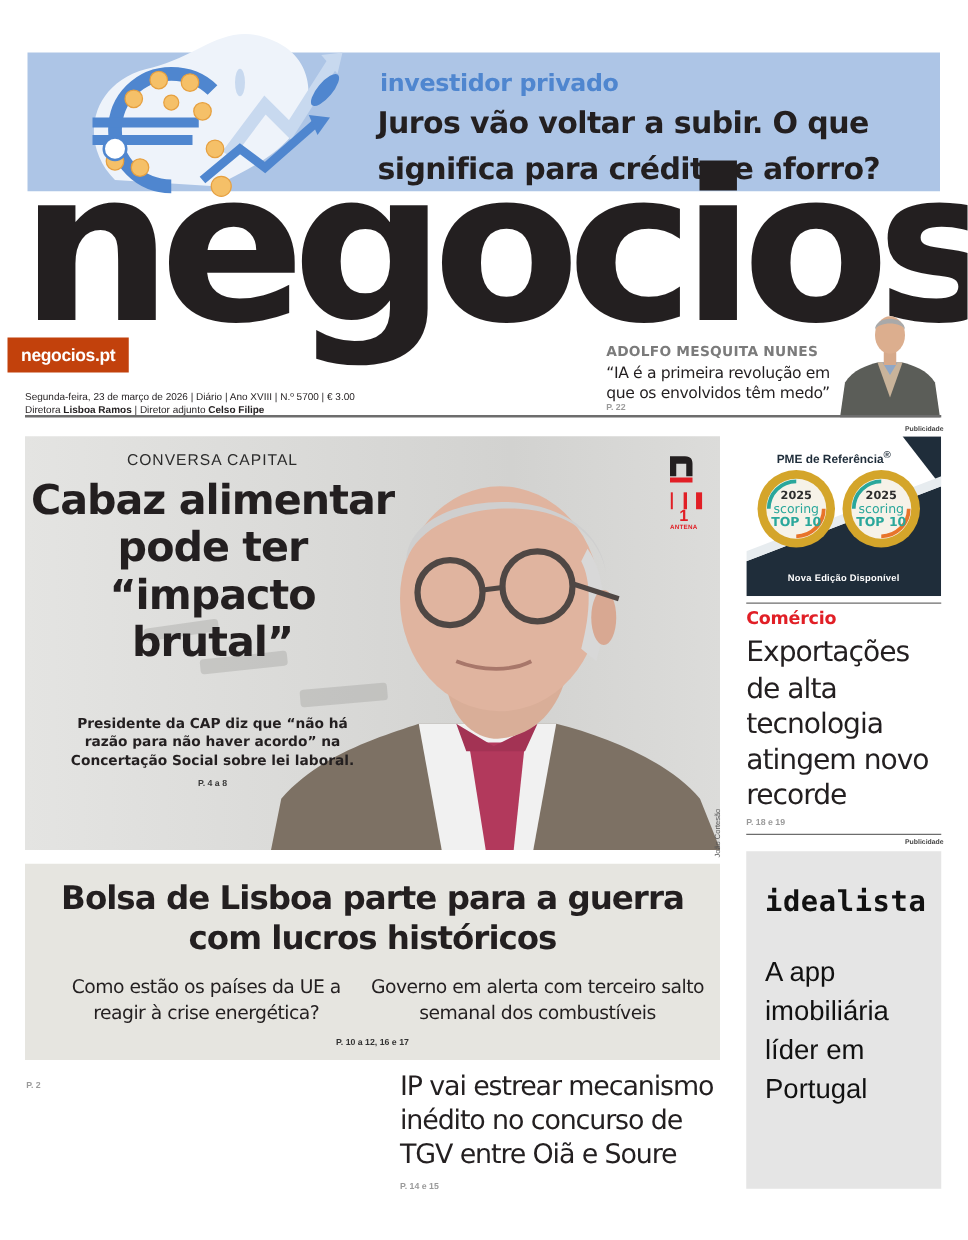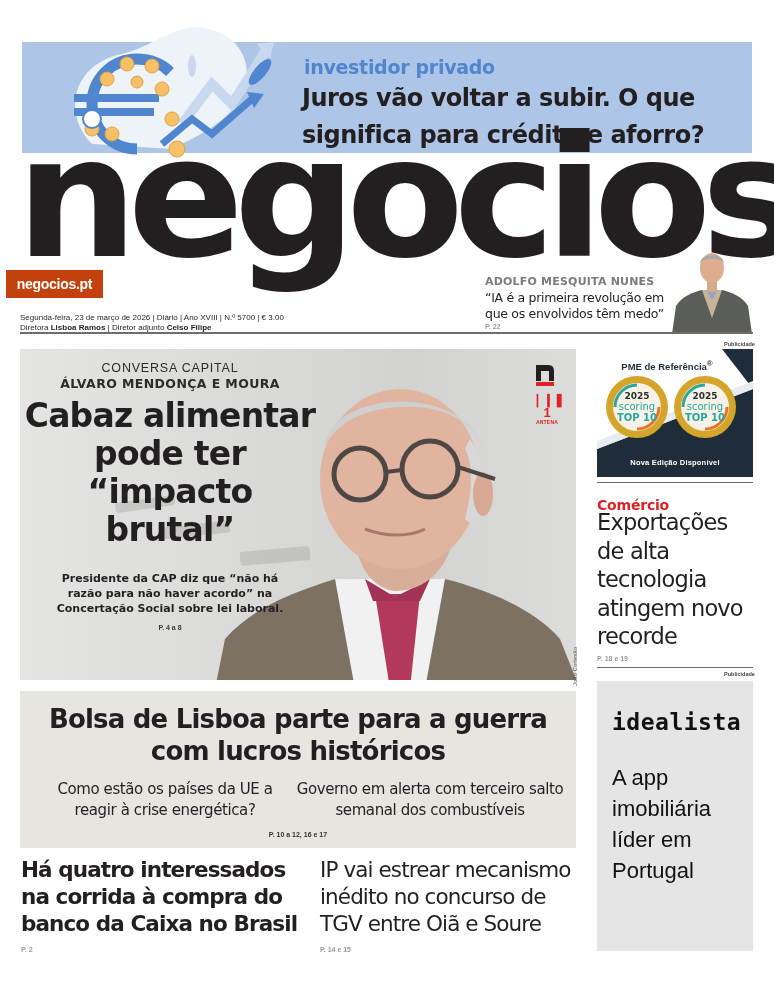--- a/index.html
+++ b/index.html
@@ -46,21 +46,21 @@
 
     
     .pub-label { position: absolute; font-size: 5.5px; font-weight: bold; color: #444; }
     .ad-pme { position: absolute; left: 597px; top: 349px; width: 156px; height: 128px; overflow: hidden; background: #ffffff; }
     .ad-pme-dark { position: absolute; left: 0; top: 0; width: 156px; height: 128px; }
     .ad-pme-title { position: absolute; left: 0; top: 10px; width: 140px; text-align: center; font-weight: bold; font-size: 9.5px; color: #1f2d3a; }
     .ad-pme-foot { position: absolute; left: 0; top: 109px; width: 156px; text-align: center; font-size: 7.5px; font-weight: bold; color: #ffffff; letter-spacing: 0.2px; }
     .seal { position: absolute; top: 26px; width: 64px; height: 64px; }
 
     .rule-r1 { position: absolute; left: 597px; top: 482px; width: 156px; height: 1px; background: #6d6d6d; }
-    .comercio-kicker { position: absolute; left: 597px; top: 487px; font-family: "DejaVu Sans", sans-serif; font-weight: bold; font-size: 14px; color: #e11f26; letter-spacing: -0.2px; margin-top: 10px; }
+    .comercio-kicker { position: absolute; left: 597px; top: 487px; font-family: "DejaVu Sans", sans-serif; font-weight: bold; font-size: 14px; color: #e11f26; letter-spacing: -0.2px; }
     .comercio-title { position: absolute; left: 597px; top: 508px; width: 160px; font-family: "DejaVu Sans", sans-serif; font-size: 22.5px; line-height: 28.5px; color: #231f20; letter-spacing: -0.8px; }
     .comercio-page { position: absolute; left: 597px; top: 655px; font-size: 7px; font-weight: bold; color: #9a9a9a; }
     .rule-r2 { position: absolute; left: 597px; top: 667px; width: 156px; height: 1px; background: #6d6d6d; }
 
     .ad-idealista { position: absolute; left: 597px; top: 681px; width: 156px; height: 270px; background: #e5e5e5; }
     .idealista-logo { position: absolute; left: 15px; top: 28px; font-family: "DejaVu Sans Mono", monospace; font-weight: bold; font-size: 23px; color: #111; letter-spacing: 0.5px; }
     .idealista-copy { position: absolute; left: 15px; top: 81px; width: 140px; font-family: "Liberation Sans", sans-serif; font-size: 22px; line-height: 31px; color: #111; }
 
     
     .bolsa { position: absolute; left: 20px; top: 691px; width: 556px; height: 157px; background: #e6e5e0; }
@@ -158,21 +158,20 @@
     <ellipse cx="268" cy="125" rx="10" ry="22" fill="#d8a892"></ellipse>
     <circle cx="145" cy="105" r="26" fill="none" stroke="#4f4744" stroke-width="5"></circle>
     <circle cx="215" cy="100" r="28" fill="none" stroke="#4f4744" stroke-width="5"></circle>
     <path d="M171 103 L187 101" stroke="#4f4744" stroke-width="4"></path>
     <path d="M243 98 L280 110" stroke="#4f4744" stroke-width="4"></path>
     <path d="M150 160 C170 168 195 168 210 160" stroke="#a8776a" stroke-width="3" fill="none"></path>
   </svg>
 
   <div class="lead-text">
     <div class="lead-kicker">CONVERSA CAPITAL</div>
-    <div class="lead-author">ÁLVARO MENDONÇA E MOURA</div>
     <div class="lead-title">Cabaz alimentar pode ter “impacto brutal”</div>
   </div>
   <div class="lead-sub">Presidente da CAP diz que “não há razão para não haver acordo” na Concertação Social sobre lei laboral.</div>
   <div class="lead-page">P. 4 a 8</div>
 
   <svg class="lead-logo-n" viewBox="0 0 22 24">
     <path d="M2 2 L14 2 C19 2 20 5 20 8 L20 18 L15 18 L15 8 L7 8 L7 18 L2 18 Z" fill="#231f20"></path>
     <rect x="2" y="19" width="18" height="4" fill="#e11f26"></rect>
   </svg>
   <div class="lead-antena">
@@ -226,19 +225,18 @@
 </section>
 
 <section class="bolsa">
   <div class="bolsa-title">Bolsa de Lisboa parte para a guerra com lucros históricos</div>
   <div class="bolsa-sub left">Como estão os países da UE a reagir à crise energética?</div>
   <div class="bolsa-sub right">Governo em alerta com terceiro salto semanal dos combustíveis</div>
   <div class="bolsa-page">P. 10 a 12, 16 e 17</div>
 </section>
 
 <article class="story left">
-  <div class="story-title">Há quatro interessados na corrida à compra do banco da Caixa no Brasil</div>
   <div class="story-page">P. 2</div>
 </article>
 <article class="story right">
   <div class="story-title">IP vai estrear mecanismo inédito no concurso de TGV entre Oiã e Soure</div>
   <div class="story-page">P. 14 e 15</div>
 </article>
 
 </body></html>

